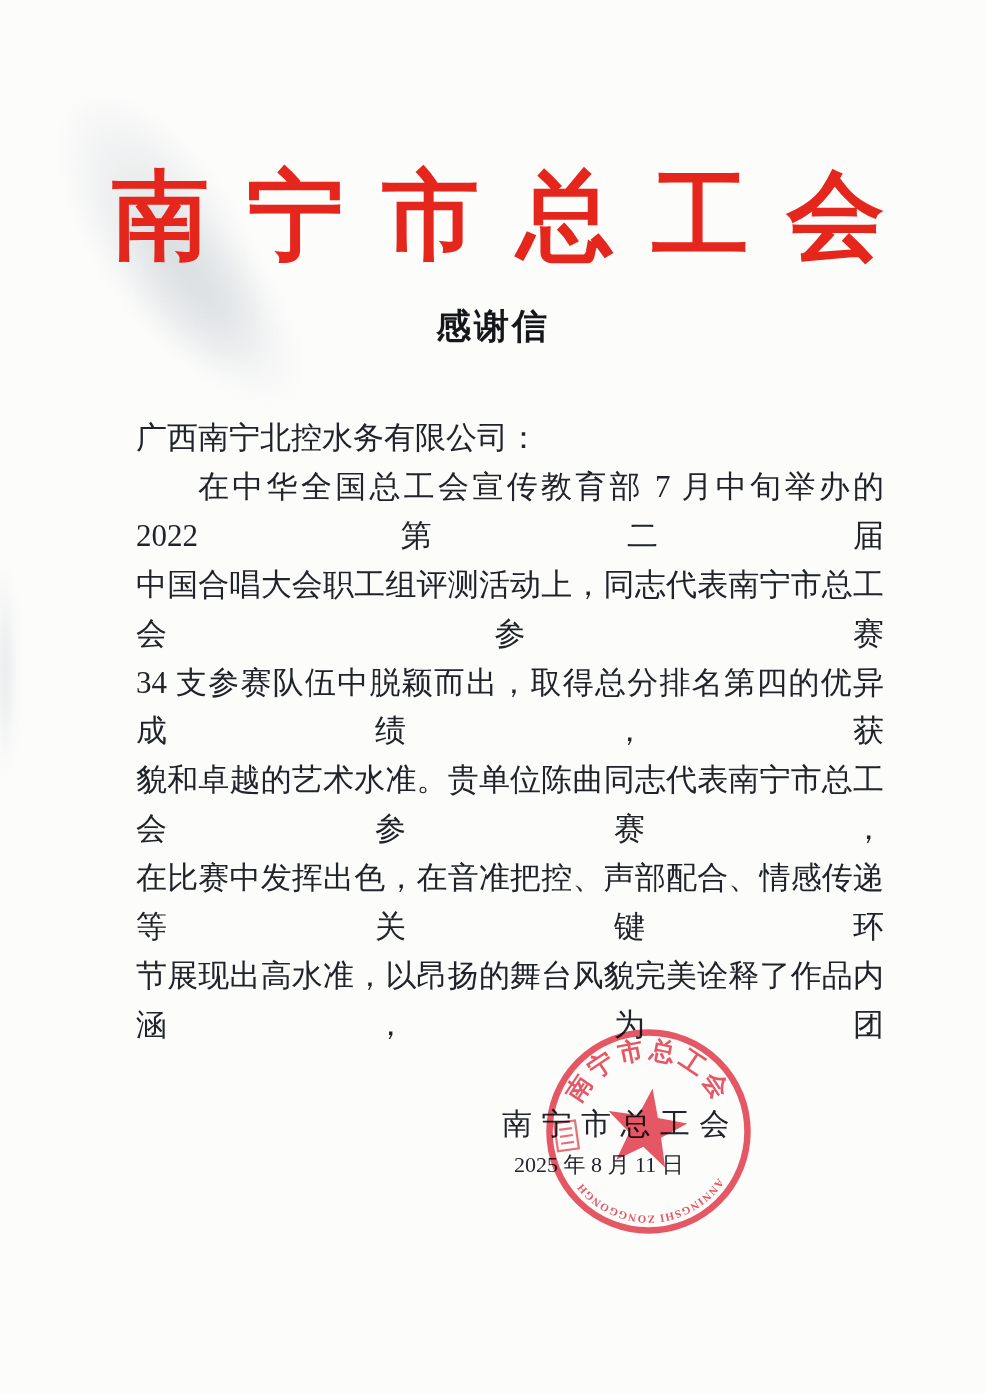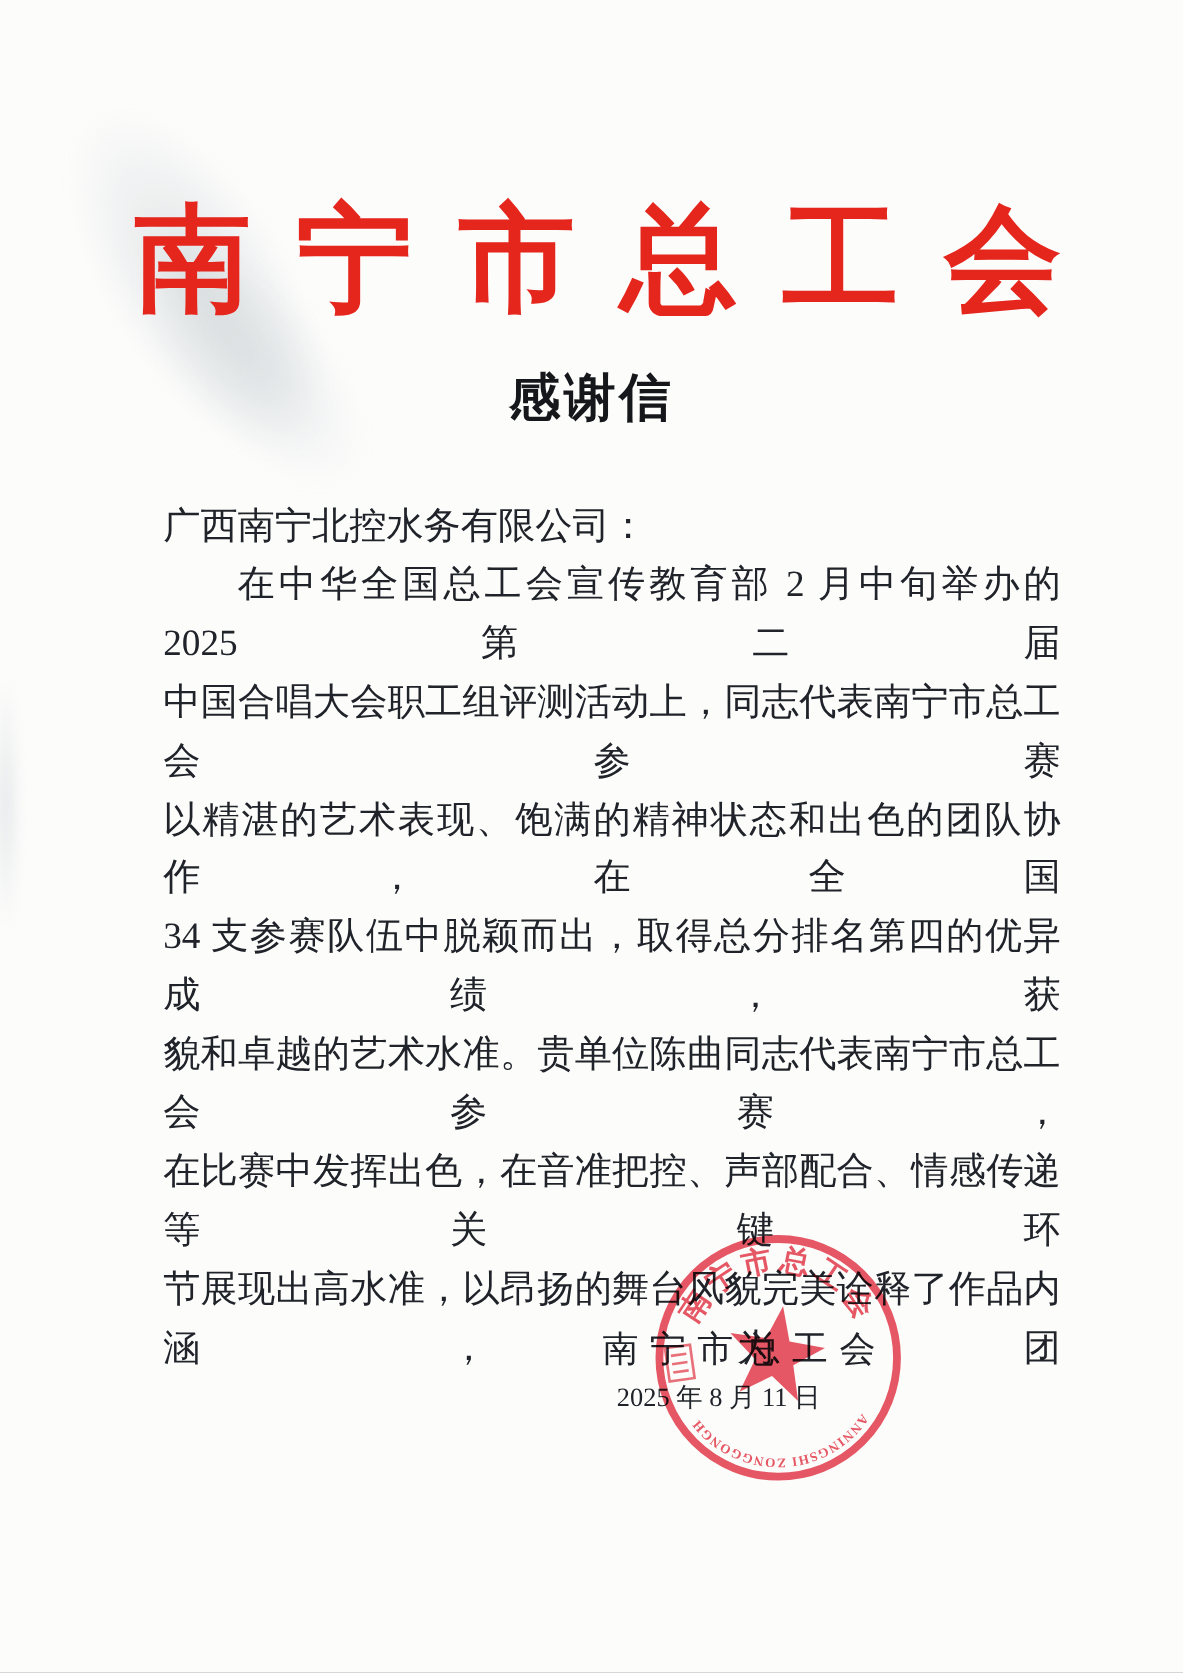--- a/index.html
+++ b/index.html
@@ -25,21 +25,21 @@
       background:radial-gradient(closest-side,rgba(190,198,203,.35),rgba(190,198,203,0));
       border-radius:50%;filter:blur(5px);}
   
   .org-title{
     position:absolute;top:168px;left:112px;width:772px;
     display:flex;justify-content:space-between;
     color:var(--title-red);font-size:97px;font-weight:700;line-height:1;
   }
   .doc-title{
     position:absolute;top:303px;left:0;width:100%;text-align:center;
-    font-size:43px;font-weight:700;letter-spacing:3px;color:#15171a;
+    font-size:35px;font-weight:700;letter-spacing:3px;color:#15171a;
   }
   
   .body{
     position:absolute;top:414px;left:136px;width:748px;
     font-size:31px;line-height:48.9px;color:var(--ink);
   }
   .line{white-space:normal;}
   .line.justify{text-align:justify;text-align-last:justify;}
   .line.indent{text-indent:2em;}
   .seg.b{font-weight:400;}
@@ -77,23 +77,22 @@
     <span>总</span>
     <span>工</span>
     <span>会</span>
   </div>
 
   <div class="doc-title">感谢信</div>
 
   <div class="body">
     <div class="line">广西南宁北控水务有限公司：</div>
     <div>
-        <div class="line justify indent"><span class="seg">在中华全国总工会宣传教育部 2 月中旬举办的 2025 第二届</span></div>
+        <div class="line justify indent"><span class="seg">在中华全国总工会宣传教育部 7 月中旬举办的 2022 第二届</span></div>
         <div class="line justify"><span class="seg">中国合唱大会职工组评测活动上，同志代表南宁市总工会参赛</span></div>
-        <div class="line justify"><span class="seg">以精湛的艺术表现、饱满的精神状态和出色的团队协作，在全国</span></div>
         <div class="line justify"><span class="seg">34 支参赛队伍中脱颖而出，取得总分排名第四的优异成绩，获</span></div>
         <div class="line justify"><span class="seg">貌和卓越的艺术水准。贵单位</span><span class="seg b">陈曲</span><span class="seg">同志代表南宁市总工会参赛，</span></div>
         <div class="line justify"><span class="seg">在比赛中发挥出色，在音准把控、声部配合、情感传递等关键环</span></div>
         <div class="line justify"><span class="seg">节展现出高水准，以昂扬的舞台风貌完美诠释了作品内涵，为团</span></div>
         <div class="line justify"></div>
       </div>
   </div>
 
   <div class="sign-org">南 宁 市 总 工 会</div>
   <div class="sign-date">2025 年 8 月 11 日</div>

